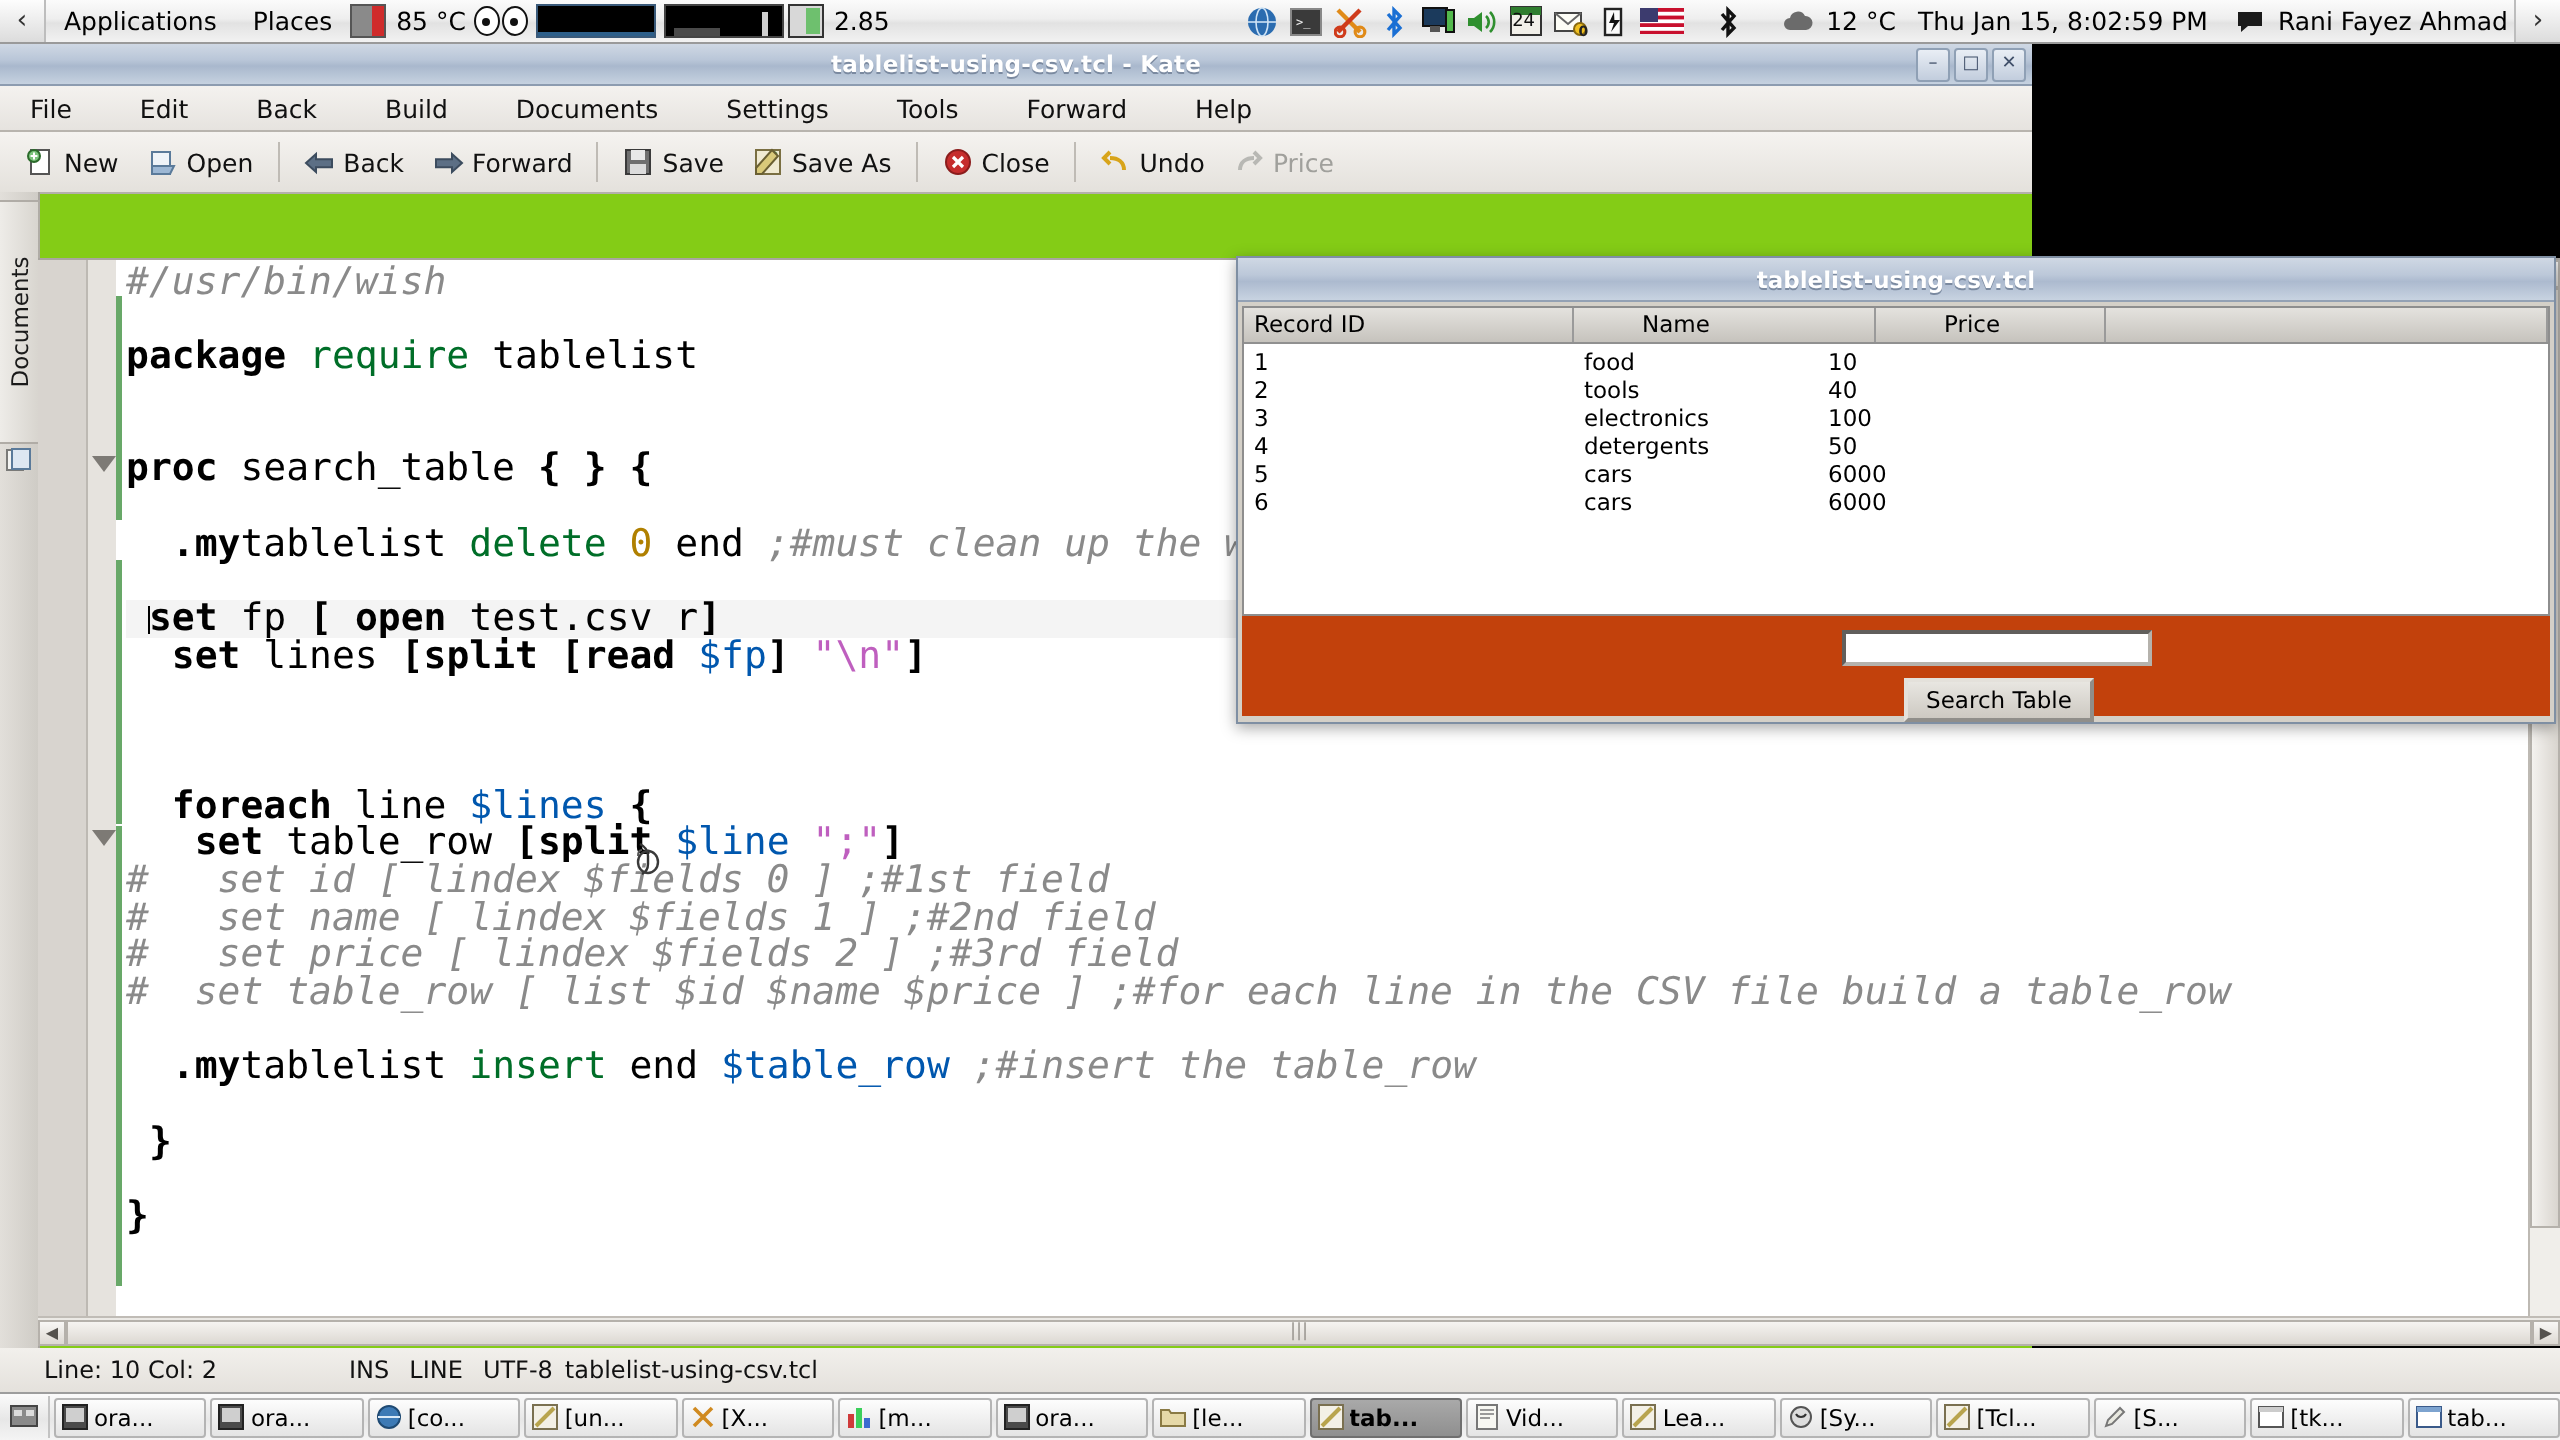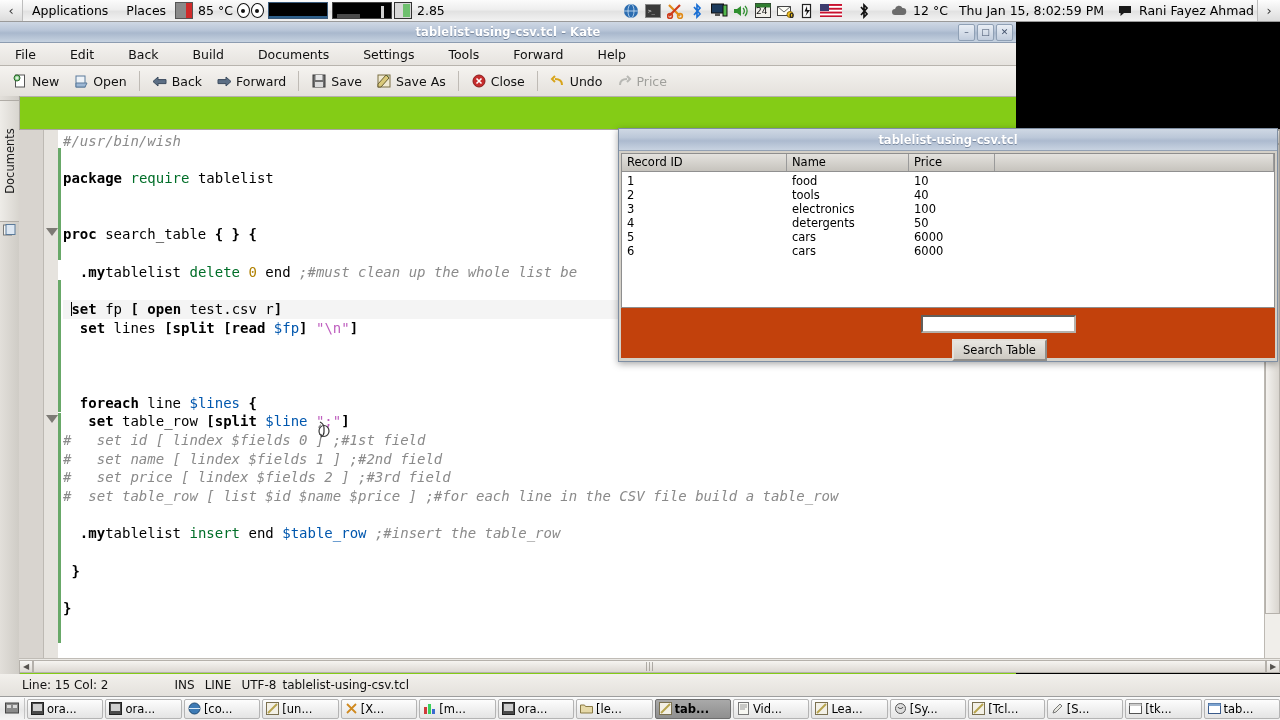--- a/index.html
+++ b/index.html
@@ -225,21 +225,21 @@
     width: 0; height: 0;
     border-left: 6px solid transparent;
     border-right: 6px solid transparent;
     border-top: 8px solid #7d7a75;
   }
   #code {
     position: absolute;
     left: 44px; top: 2px;
     width: 1200px;
     font-family: "DejaVu Sans Mono", "Liberation Mono", monospace;
-    font-size: 14px;
+    font-size: 19px;
     line-height: 18.7px;
     white-space: pre;
     color: #000;
   }
   .cl { display: block; height: 18.7px; }
   .cl.cur { background: #f4f4f4; }
   .kw   { color: #000000; font-weight: bold; }
   .cmd  { color: #006e28; }
   .cmt  { color: #8a8a8a; font-style: italic; }
   .num  { color: #b08000; }
@@ -355,20 +355,21 @@
     height: 155px;
     box-sizing: border-box;
     overflow: hidden;
     position: relative;
   }
   #tk-header {
     display: flex;
     height: 17px;
     background: linear-gradient(to bottom,#e4e2de,#c6c3bd);
     border-bottom: 1px solid #909090;
+    gap: 29px;
   }
   .tk-th {
     font-size: 11.5px;
     color: #000;
     padding: 1px 0 0 5px;
     box-sizing: border-box;
     border-right: 1px solid #9a9a9a;
     overflow: hidden;
     white-space: nowrap;
   }
@@ -736,21 +737,21 @@
       </div>
     </div>
 
     <div id="ed-hscroll">
       <div class="hsb-arrow">◀</div>
       <div id="ed-hthumb">|||</div>
       <div class="hsb-arrow">▶</div>
     </div>
 
     <div id="kate-status">
-      <span id="status-line">Line: 15 Col: 2</span>
+      <span id="status-line">Line: 10 Col: 2</span>
       <span id="status-mid">INS</span>
       <span style="padding-left:10px;">LINE</span>
       <span style="padding-left:10px;">UTF-8</span>
       <span style="padding-left:6px;">tablelist-using-csv.tcl</span>
     </div>
 
     <div id="kate-bottom">
       <div id="build-output-tab">
         <span style="position:absolute;left:0;top:3px;width:15px;height:14px;">
           <svg width="15" height="14" viewBox="0 0 15 14">

